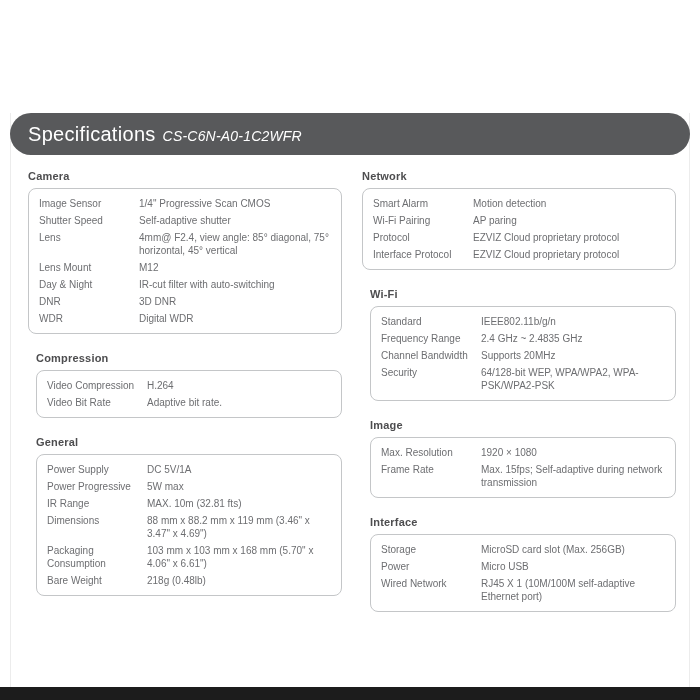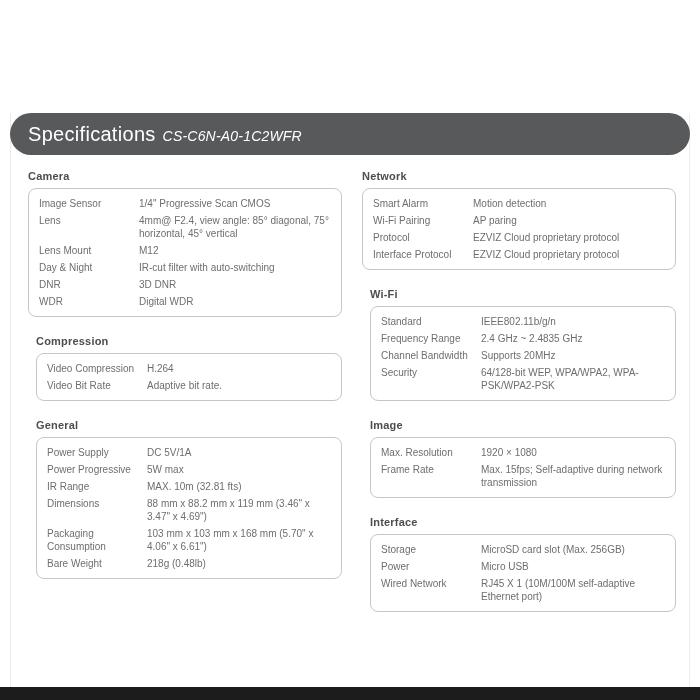--- a/index.html
+++ b/index.html
@@ -109,20 +109,24 @@
 <div class="content">
   <div class="col" id="col-left">
       <section class="spec-section">
         <h3 class="section-title">Camera</h3>
         <div class="section-box">
           <div class="spec-row">
             <div class="spec-label">Image Sensor</div>
             <div class="spec-value">1/4"  Progressive Scan CMOS</div>
           </div>
           <div class="spec-row">
+            <div class="spec-label">Shutter Speed</div>
+            <div class="spec-value">Self-adaptive shutter</div>
+          </div>
+          <div class="spec-row">
             <div class="spec-label">Lens</div>
             <div class="spec-value">4mm@ F2.4, view angle: 85° diagonal, 75° horizontal, 45° vertical</div>
           </div>
           <div class="spec-row">
             <div class="spec-label">Lens Mount</div>
             <div class="spec-value">M12</div>
           </div>
           <div class="spec-row">
             <div class="spec-label">Day &amp; Night</div>
             <div class="spec-value">IR-cut filter with auto-switching</div>

